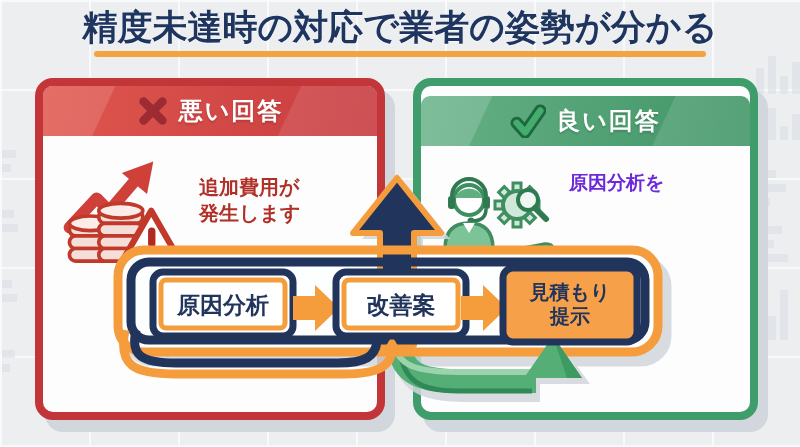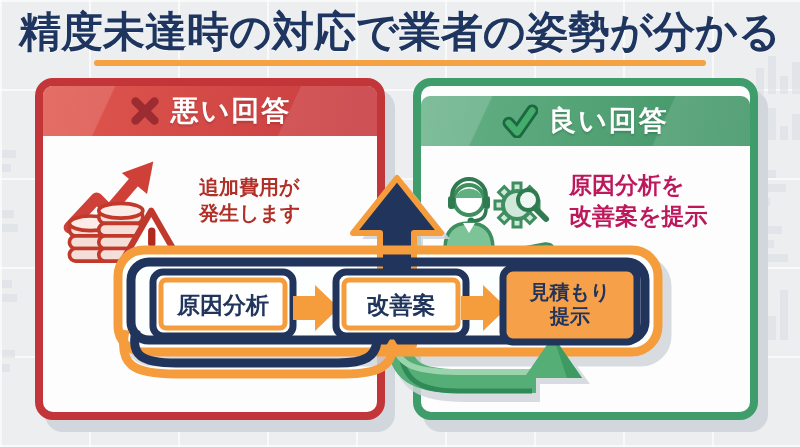--- a/index.html
+++ b/index.html
@@ -18,21 +18,21 @@
   }
   
   .bg-deco{position:absolute;z-index:0;opacity:.55;}
   .bg-deco rect{fill:#d9dde2;}
   
   .title-wrap{
     position:absolute;left:0;top:6px;width:800px;z-index:2;text-align:center;
   }
   .title-wrap h1{
     margin:0;
-    font-size:42px;font-weight:900;color:#1e3560;letter-spacing:0px;
+    font-size:35px;font-weight:900;color:#1e3560;letter-spacing:0px;
     line-height:1.25;
     text-shadow:0 1px 0 rgba(255,255,255,.6);
   }
   .title-underline{
     width:612px;height:6px;margin:1px auto 0;
     background:#f5a243;border-radius:3px;
   }
   
   .panel{
     position:absolute;top:78px;height:342px;
@@ -54,30 +54,30 @@
       linear-gradient(115deg, rgba(255,255,255,.14) 20%, rgba(255,255,255,0) 20.5%, rgba(255,255,255,0) 72%, rgba(255,255,255,.10) 72.5%),
       linear-gradient(100deg,#e0564d,#c73d41);
   }
   .panel-good .panel-header{
     background:
       linear-gradient(115deg, rgba(255,255,255,.16) 20%, rgba(255,255,255,0) 20.5%, rgba(255,255,255,0) 72%, rgba(255,255,255,.12) 72.5%),
       linear-gradient(100deg,#67b187,#3f9465);
     margin-top: 10px;
   }
   .panel-header .hdr-label{
-    color:#fff;font-size:28px;font-weight:900;letter-spacing:2px;
+    color:#fff;font-size:24px;font-weight:900;letter-spacing:2px;
     text-shadow:0 2px 2px rgba(0,0,0,.15);
   }
   .panel-body{
     display:flex;align-items:flex-start;
     padding:22px 6px 0 18px;gap:10px;
   }
   .msg{font-weight:900;line-height:1.3;}
   .msg-bad{color:#b03028;font-size:20px;margin-top:16px;}
-  .msg-good{color:#be185d;font-size:23px;margin-top:2px;line-height:1.35;}
+  .msg-good{color:#6d28d9;font-size:19px;margin-top:2px;line-height:1.35;}
   
   .flow-overlay{
     position:absolute;left:0;top:0;width:800px;height:447px;z-index:5;
     pointer-events:none;
   }
   .flow-overlay text{
     font-family:"DejaVu Sans","Liberation Sans",sans-serif;
     font-weight:900;fill:#20345c;
   }
 </style>
@@ -197,21 +197,20 @@
         <path d="M47 40 Q47 52 33 52" fill="none" stroke="#2f7a50" stroke-width="3.5"></path>
         <circle cx="32" cy="52" r="3.5" fill="#2f7a50"></circle>
         <path d="M6 80 Q6 54 30 54 Q54 54 54 80 Z" fill="#7cc497" stroke="#3e8e5f" stroke-width="3.5"></path>
         <polygon points="24,54 30,64 36,54" fill="#ffffff"></polygon>
 
         <rect x="52" y="88" width="12" height="14" rx="3" fill="#49a06d"></rect>
         <path d="M60 98 Q63 82 80 80 L106 75 Q114 74.5 114 81 Q114 87 106 89 L85 95 Q70 102 60 98 Z" fill="#ffffff" stroke="#3e8e5f" stroke-width="3.5" stroke-linejoin="round"></path>
       </svg>
       <div class="msg msg-good">
         <div>原因分析を</div>
-        <div>改善案を提示</div>
       </div>
     </div>
   </section>
 
   <svg class="flow-overlay" viewBox="0 0 800 447">
 
     <g opacity="0.85">
       <rect x="127" y="260" width="540" height="102" rx="26" fill="#d2d7dd" stroke="#d2d7dd" stroke-width="9"></rect>
       <polygon points="406,184 450,239 423,239 423,260 389,260 389,239 362,239" fill="#d2d7dd"></polygon>
       <path d="M404,346 C407,380 423,389 465,389 L540,389" fill="none" stroke="#d2d7dd" stroke-width="26"></path>

